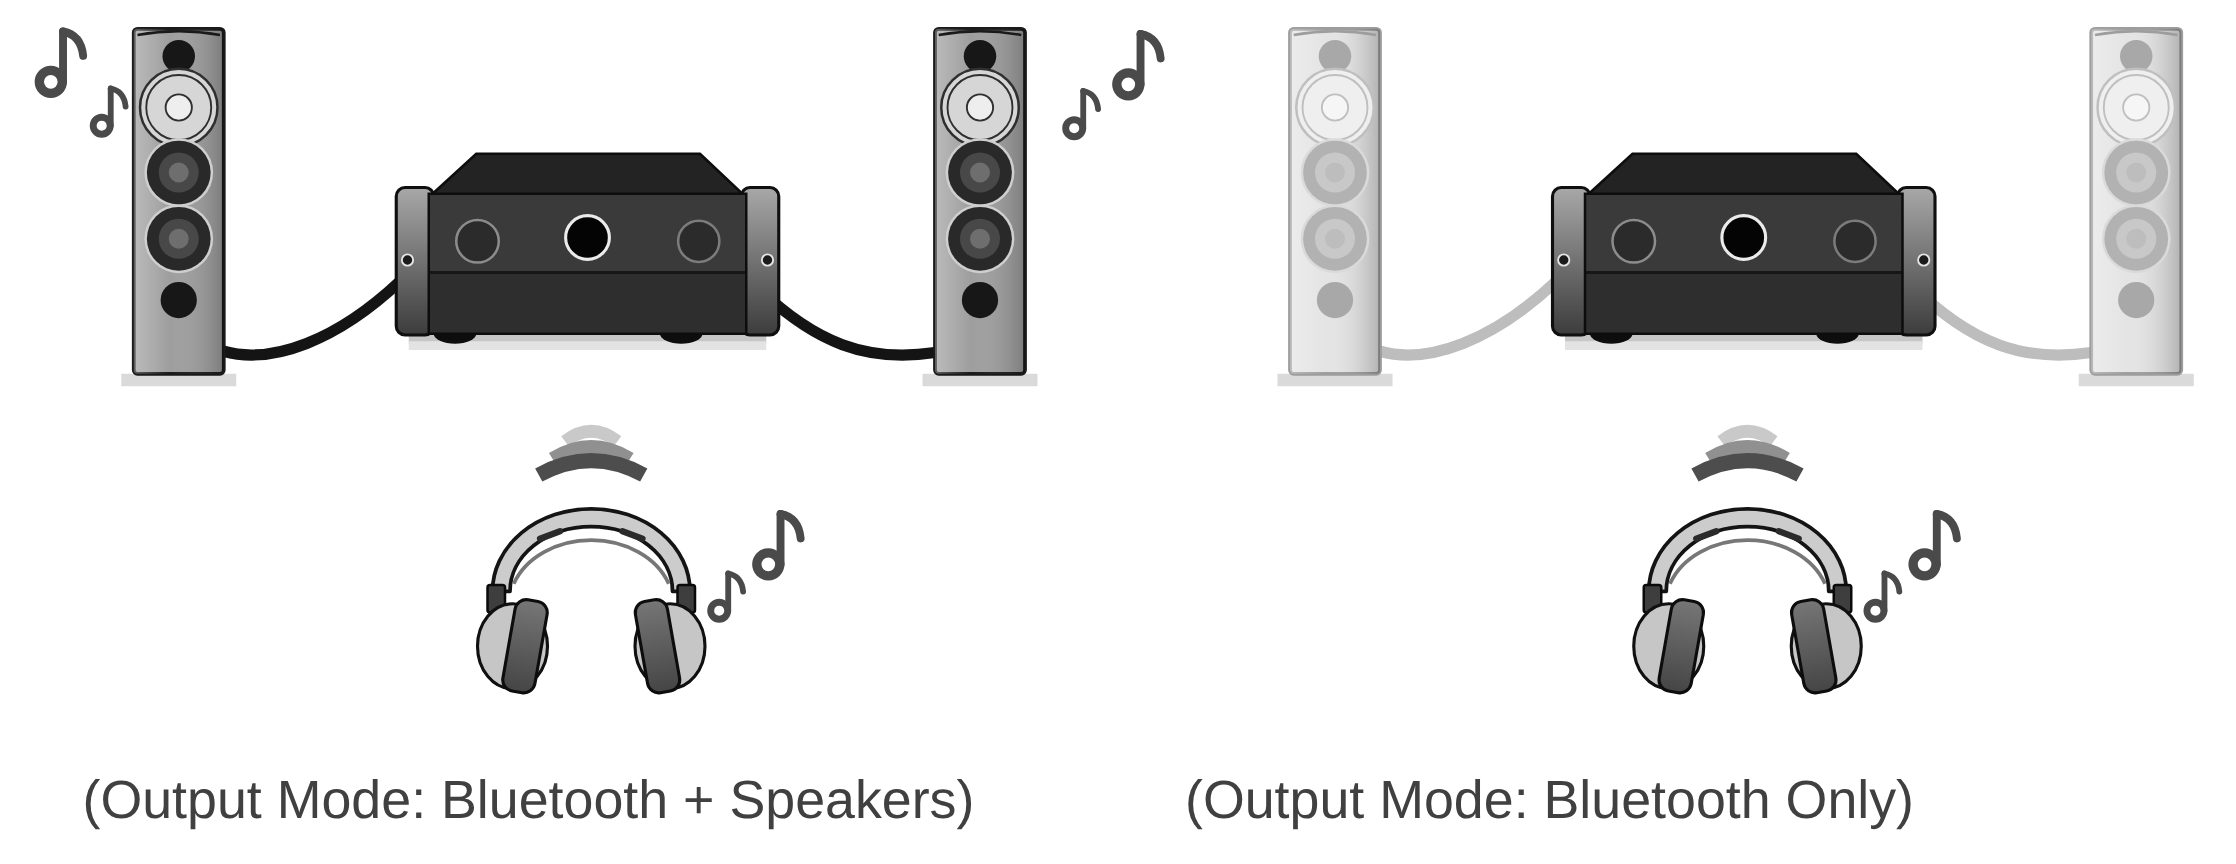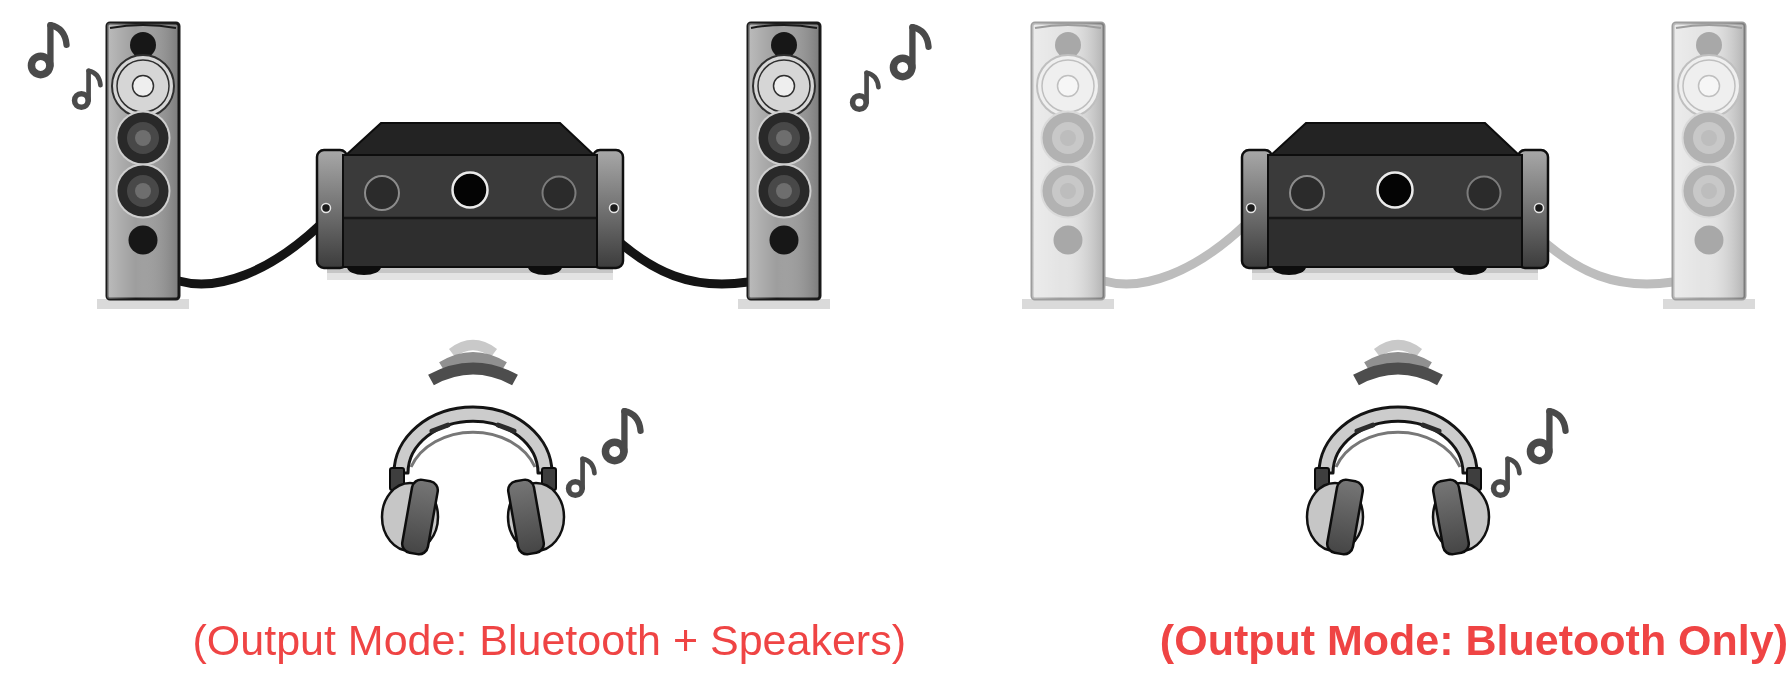--- a/index.html
+++ b/index.html
@@ -3,25 +3,25 @@
 <meta charset="utf-8">
 <style>
   html,body { margin:0; padding:0; background:#ffffff; }
   .stage {
     position:relative; width:1789px; height:691px; background:#ffffff;
     overflow:hidden; font-family:"Liberation Sans","DejaVu Sans",sans-serif;
   }
   .stage svg { position:absolute; left:0; top:0; }
   .caption {
     position:absolute; top:608px; width:840px; height:64px; line-height:64px;
-    text-align:right; font-size:43px; color:#ef4444; letter-spacing:0px;
+    text-align:left; font-size:43px; color:#404040; letter-spacing:0px;
     white-space:nowrap;
   }
   .caption-left  { left:66px; }
-  .caption-right { left:948px;font-weight:bold; }
+  .caption-right { left:948px; }
   
   .state-active {
     --spk-body:#9e9e9e; --spk-line:#1a1a1a; --spk-line2:#2f2f2f;
     --spk-dark:#171717; --spk-cone:#d6d6d6; --spk-dome:#eeeeee;
     --spk-wring:#cfcfcf; --spk-annulus:#292929; --spk-cone2:#484848;
     --spk-dome2:#6e6e6e; --cable:#141414;
   }
   .state-inactive {
     --spk-body:#e4e4e4; --spk-line:#9d9d9d; --spk-line2:#bfbfbf;
     --spk-dark:#a8a8a8; --spk-cone:#efefef; --spk-dome:#f6f6f6;

